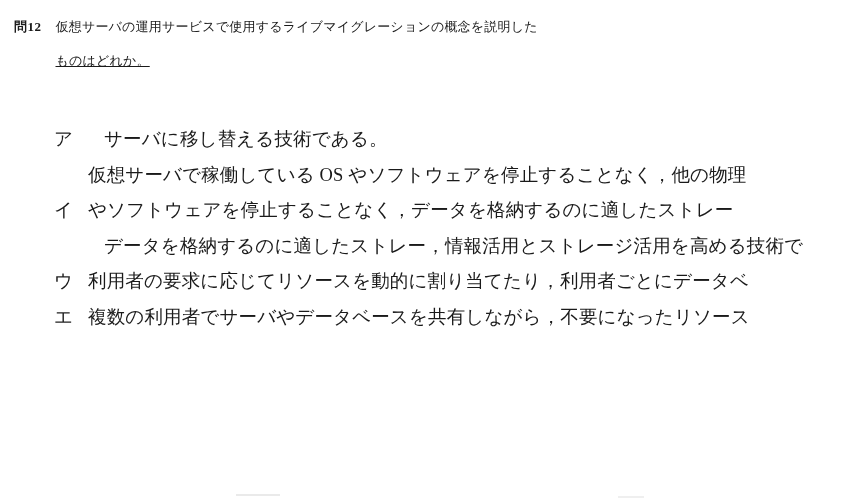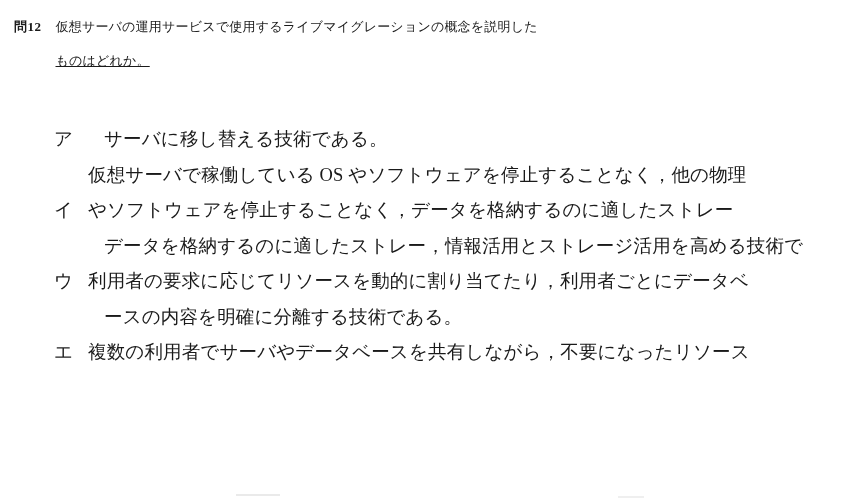--- a/index.html
+++ b/index.html
@@ -114,21 +114,20 @@
       <div class="choice-text">
         <span class="choice-line">やソフトウェアを停止することなく，データを格納するのに適したストレー</span>
         <span class="choice-line cont">データを格納するのに適したストレー，情報活用とストレージ活用を高める技術で</span>
       </div>
     </div>
 
     <div class="choice">
       <div class="choice-label">ウ</div>
       <div class="choice-text">
         <span class="choice-line">利用者の要求に応じてリソースを動的に割り当てたり，利用者ごとにデータベ</span>
-        <span class="choice-line cont">ースの内容を明確に分離する技術である。</span>
       </div>
     </div>
 
     <div class="choice">
       <div class="choice-label">エ</div>
       <div class="choice-text">
         <span class="choice-line">複数の利用者でサーバやデータベースを共有しながら，不要になったリソース</span>
       </div>
     </div>
 

